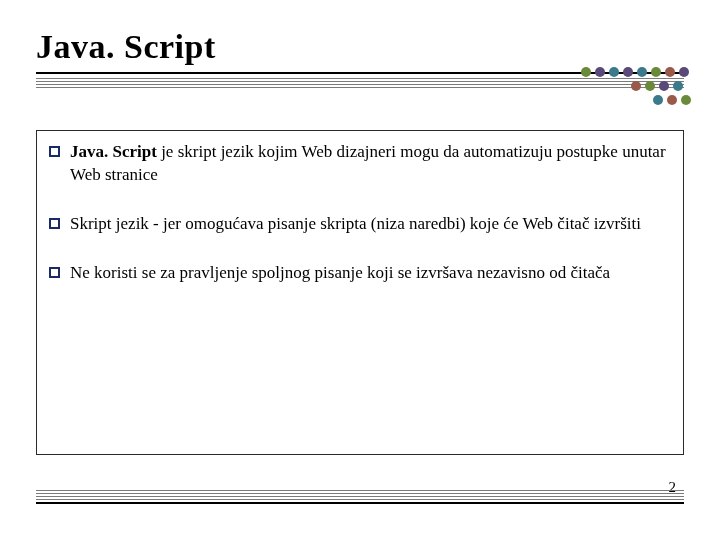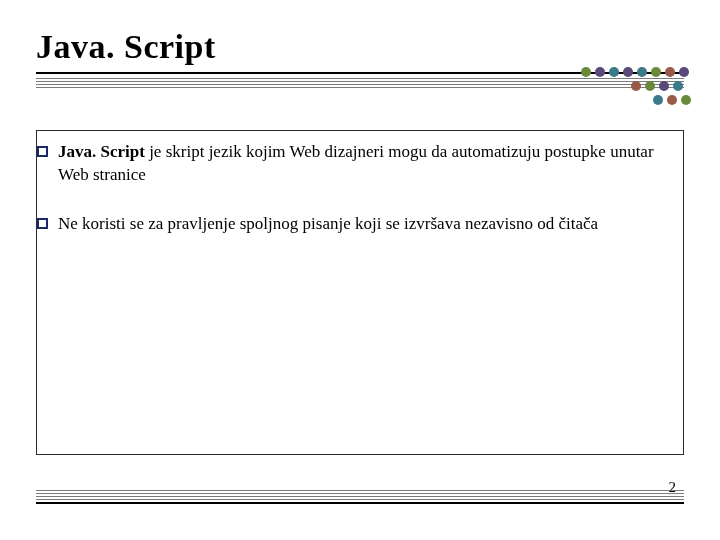--- a/index.html
+++ b/index.html
@@ -49,21 +49,21 @@
     right: 24px;
   }
   .deco-dots svg { display: block; }
   .content-box {
     position: absolute;
     top: 130px;
     left: 36px;
     width: 648px;
     height: 325px;
     border: 1px solid #2a2a2a;
-    padding: 10px 14px 10px 0;
+    padding: 10px 14px 10px 12px;
   }
   .bullet-item {
     display: flex;
     align-items: flex-start;
     margin-bottom: 26px;
     font-size: 17px;
     line-height: 1.35;
     color: #000;
   }
   .bullet-marker {
@@ -139,20 +139,26 @@
   <div class="content-box">
     <div class="bullet-item">
       <div class="bullet-marker"></div>
       <div class="bullet-text">
         <span class="bold">Java. Script </span><span>je skript jezik kojim Web dizajneri mogu da automatizuju postupke unutar Web stranice</span>
       </div>
     </div>
     <div class="bullet-item">
       <div class="bullet-marker"></div>
       <div class="bullet-text">
+        <span class="bold"></span><span>Skript jezik - jer omogućava pisanje skripta (niza naredbi) koje će Web čitač izvršiti</span>
+      </div>
+    </div>
+    <div class="bullet-item">
+      <div class="bullet-marker"></div>
+      <div class="bullet-text">
         <span class="bold"></span><span>Ne koristi se za pravljenje spoljnog pisanje koji se izvršava nezavisno od čitača</span>
       </div>
     </div>
   </div>
 
   <div class="page-num">2</div>
 
   <div class="footer-line">
     <div class="ln"></div>
       <div class="ln"></div>

